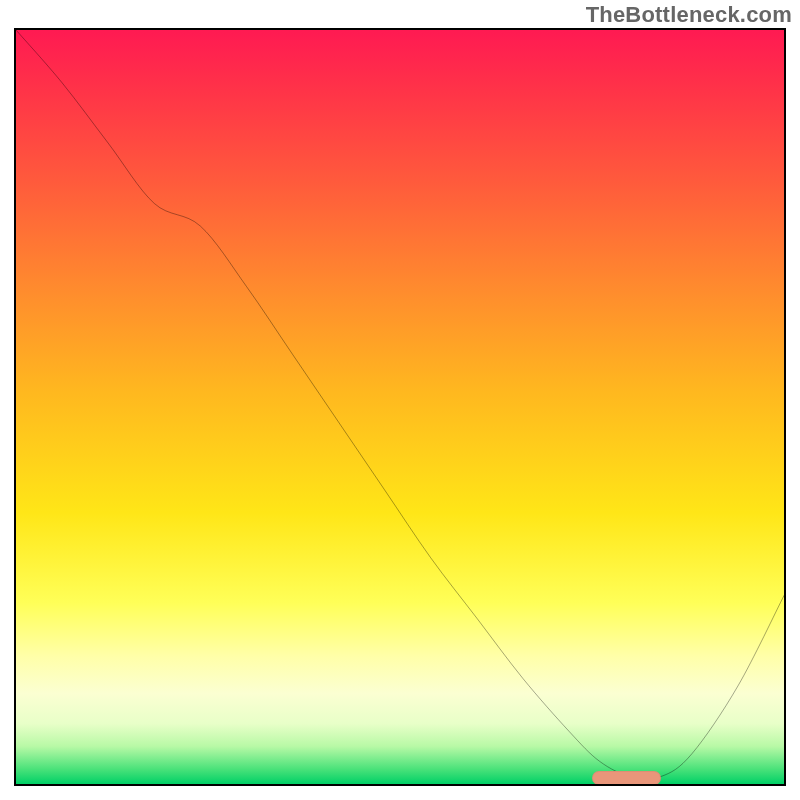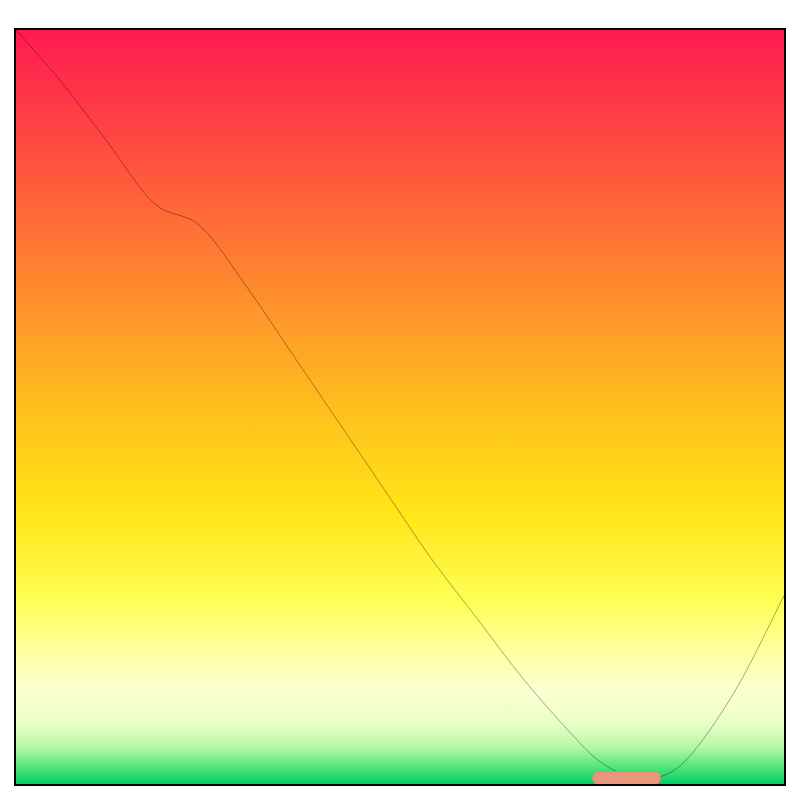--- a/index.html
+++ b/index.html
@@ -65,20 +65,21 @@
     height: 14px;
     background: #e9967a;
     border-radius: 7px;
     box-shadow: 0 0 0 1px rgba(0,0,0,0.05) inset;
   }
 </style>
 </head>
 <body>
 
 <div class="stage">
+  <div class="watermark">TheBottleneck.com</div>
 
   <div class="plot-frame">
     <div class="gradient"></div>
     <svg class="overlay" viewBox="0 0 100 100" preserveAspectRatio="none">
       <path id="curve-path" fill="none" stroke="#000" stroke-width="0.35" vector-effect="non-scaling-stroke" stroke-linecap="round" stroke-linejoin="round" d="M 0 0 C 1 1.1666666666666667, 4 4.5, 6 7 C 8 9.5, 10 12.333333333333334, 12 15 C 14 17.666666666666668, 16 21.166666666666668, 18 23 C 20 24.833333333333332, 22 24.166666666666668, 24 26 C 26 27.833333333333332, 28 31.166666666666664, 30 34 C 32 36.833333333333336, 34 40.00000000000001, 36 43.00000000000001 C 38 46.00000000000001, 40 49, 42 52 C 44 55, 46 58, 48 61 C 50 64, 52 67.16666666666667, 54 70 C 56 72.83333333333333, 58 75.33333333333333, 60 78 C 62 80.66666666666667, 64 83.5, 66 86 C 68 88.5, 70.33333333333333 91.16666666666667, 72 93 C 73.66666666666667 94.83333333333333, 74.66666666666667 96, 76 97 C 77.33333333333333 98, 78.66666666666667 98.66666666666667, 80 99 C 81.33333333333333 99.33333333333333, 82.66666666666667 99.5, 84 99 C 85.33333333333333 98.5, 86.33333333333333 98, 88 96 C 89.66666666666667 94, 92 90.5, 94 87 C 96 83.5, 99 77, 100 75"></path>
     </svg>
     <div id="marker" class="marker" style="left: 576px; width: 69.12px; bottom: -0.968px; background: rgb(233, 150, 122);"></div>
   </div>
 </div>
 

